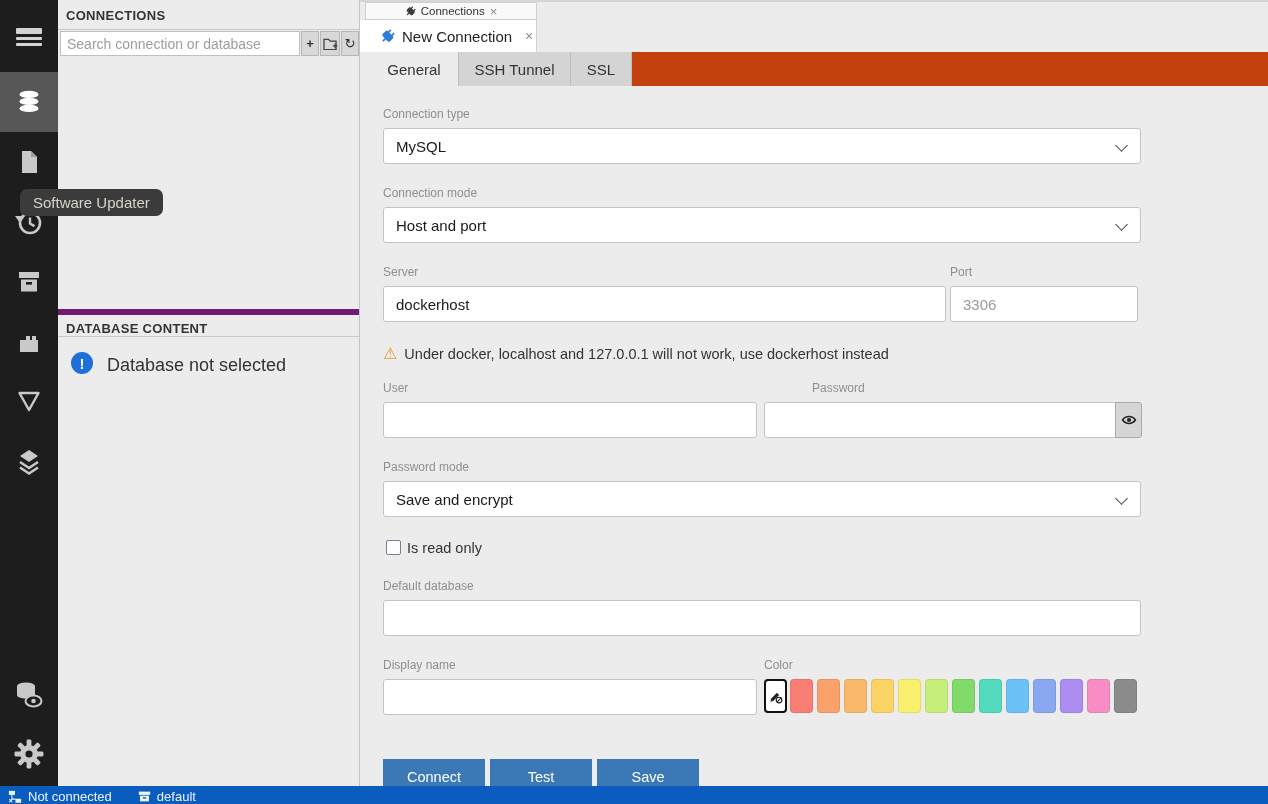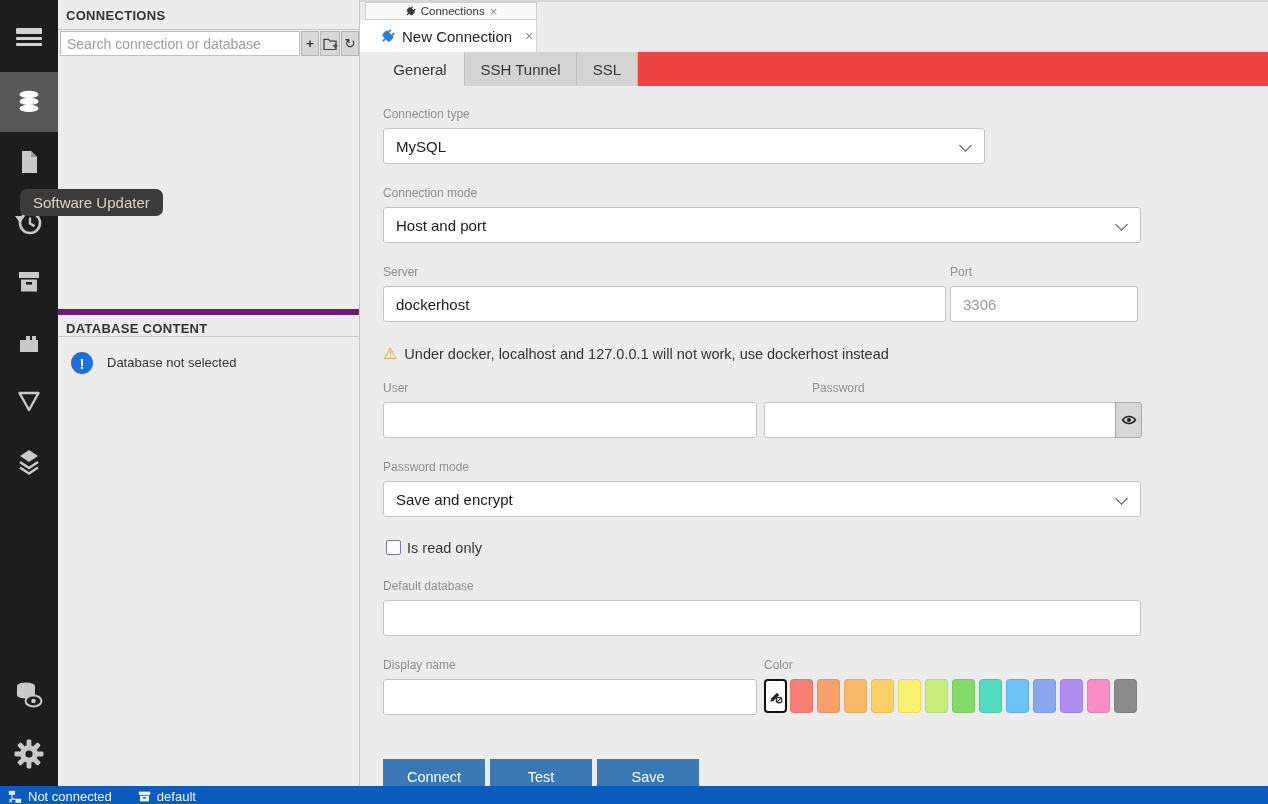--- a/index.html
+++ b/index.html
@@ -18,30 +18,30 @@
   .topstrip{position:absolute;left:58px;top:0;right:0;height:2px;background:#d6d6d6;}
   .phead{position:absolute;left:0;width:100%;height:28px;background:#ececec;border-bottom:1px solid #c9c9c9;box-sizing:border-box;
          font-size:13px;font-weight:bold;color:#333;letter-spacing:.3px;line-height:28px;padding-left:8px;}
   .searchinput{position:absolute;left:2px;top:31px;width:240px;height:25px;box-sizing:border-box;border:1px solid #c0c0c0;
          background:#fff;font-size:14px;color:#222;padding:0 6px;font-family:inherit;outline:none;}
   .searchinput::placeholder{color:#9d9d9d;}
   .sbtn{position:absolute;top:31px;height:25px;box-sizing:border-box;background:#d8d8d8;border:1px solid #b7b7b7;
         display:flex;align-items:center;justify-content:center;font-size:13px;color:#333;cursor:pointer;}
   .inforow-icon{position:absolute;left:13px;top:352px;width:22px;height:22px;border-radius:50%;background:#1d6fd9;
         color:#fff;font-weight:bold;font-size:15px;display:flex;align-items:center;justify-content:center;}
-  .inforow-text{position:absolute;left:49px;top:355px;font-size:13px;color:#333;}
+  .inforow-text{position:absolute;left:49px;top:355px;font-size:18px;color:#333;}
 
   
   .main{position:absolute;left:360px;top:0;right:0;height:786px;}
   .tab-small{position:absolute;left:5px;top:2px;width:172px;height:18px;background:#f9f9f9;border:1px solid #cfcfcf;
         box-sizing:border-box;display:flex;align-items:center;justify-content:center;gap:5px;font-size:11.5px;color:#333;cursor:pointer;}
   .tab-big{position:absolute;left:0;top:20px;width:177px;height:32px;background:#ffffff;border-right:1px solid #d4d4d4;
         box-sizing:border-box;display:flex;align-items:center;gap:7px;padding-left:20px;font-size:15px;color:#222;cursor:pointer;}
   .tclose{color:#8a8a8a;cursor:pointer;font-size:13px;}
-  .subtabbar{position:absolute;left:16px;top:52px;right:0;height:34px;background:#ef4444;}
+  .subtabbar{position:absolute;left:10px;top:52px;right:0;height:34px;background:#c2410c;}
   .subtab{position:absolute;top:0;height:34px;box-sizing:border-box;border-right:1px solid #bfbfbf;
         display:flex;align-items:center;justify-content:center;font-size:15px;color:#333;cursor:pointer;background:#d4d4d4;}
   .subtab.active{background:#ececec;}
 
   
   .lbl{position:absolute;font-size:12px;color:#8f8f8f;}
   .inp,.sel{position:absolute;height:36px;box-sizing:border-box;background:#fff;border:1px solid #c3c3c3;border-radius:3px;
         font-size:15px;color:#1a1a1a;padding:0 12px;font-family:inherit;outline:none;}
   .sel{display:flex;align-items:center;cursor:pointer;}
   .chev{position:absolute;right:14px;top:14px;width:8px;height:8px;border-right:1.8px solid #444;border-bottom:1.8px solid #444;
@@ -218,21 +218,21 @@
       </div>
       <div class="subtab" style="left:89px;width:112px;">
         <span>SSH Tunnel</span>
       </div>
       <div class="subtab" style="left:201px;width:61px;">
         <span>SSL</span>
       </div>
     </div>
 
     <div class="lbl" style="left:23px;top:107px;">Connection type</div>
-    <div class="sel" style="left:23px;top:128px;width:602px;">
+    <div class="sel" style="left:23px;top:128px;width:758px;">
       <span>MySQL</span>
       <span class="chev"></span>
     </div>
 
     <div class="lbl" style="left:23px;top:186px;">Connection mode</div>
     <div class="sel" style="left:23px;top:207px;width:758px;">
       <span>Host and port</span>
       <span class="chev"></span>
     </div>
 

